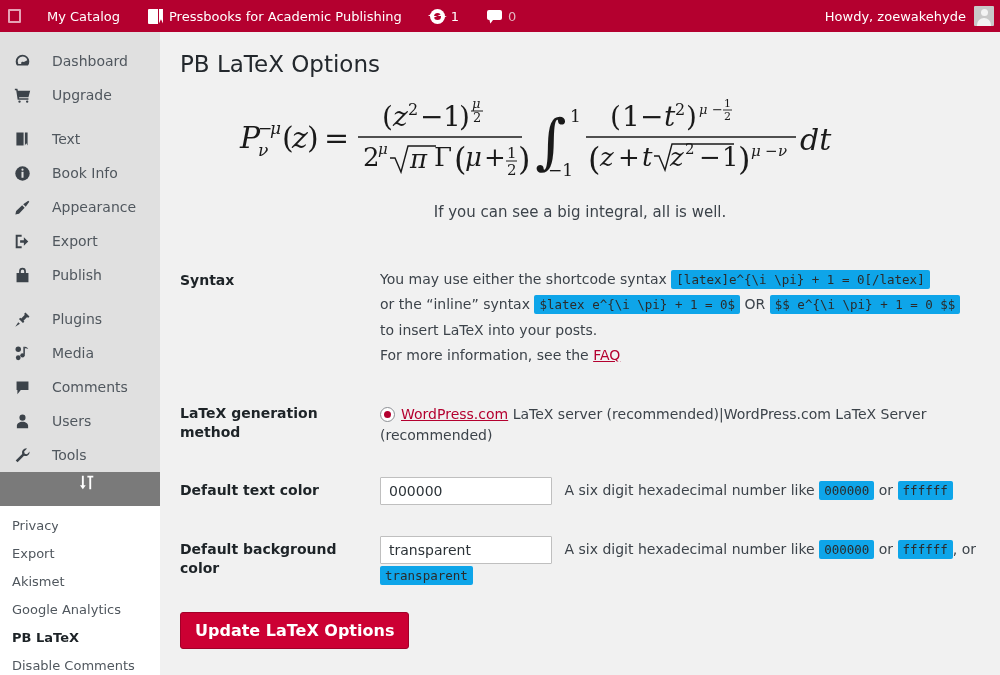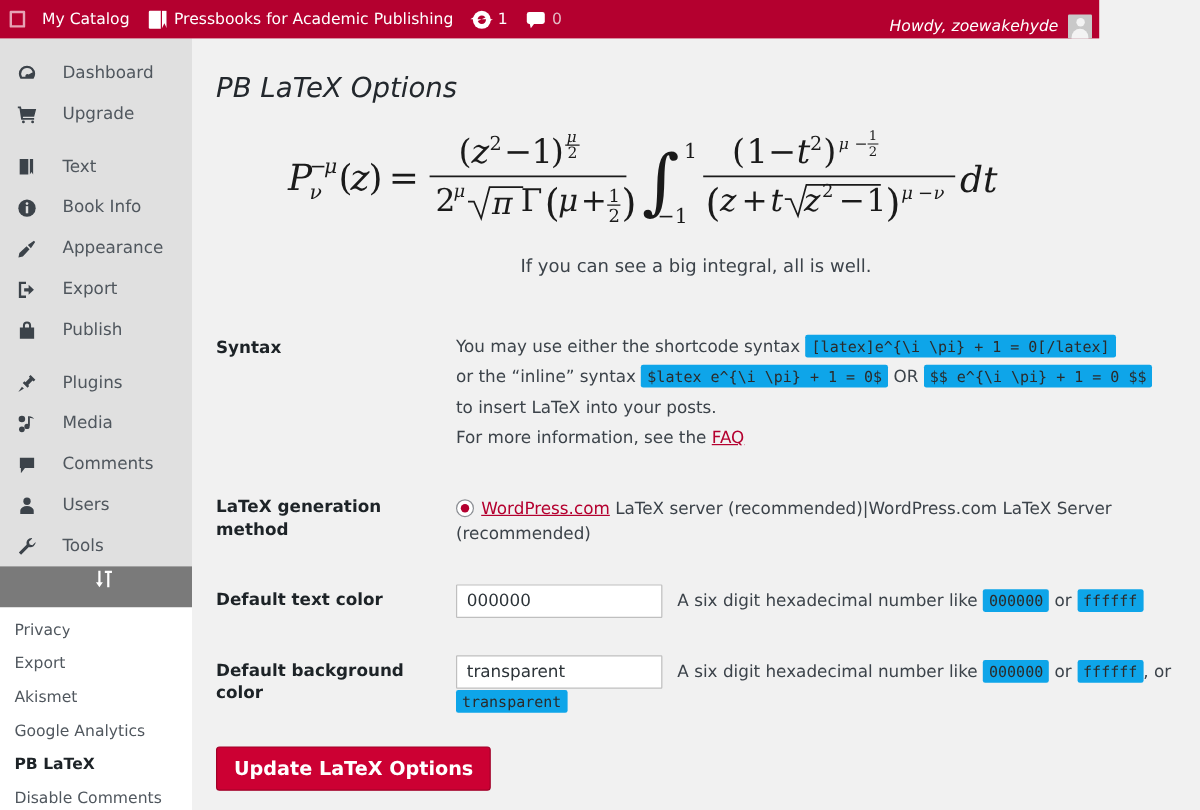--- a/index.html
+++ b/index.html
@@ -8,26 +8,27 @@
     width: 1000px; height: 675px;
     overflow: hidden;
     font-family: "DejaVu Sans", "Liberation Sans", sans-serif;
     background: #f1f1f1;
   }
   #app { position: relative; width: 1000px; height: 675px; }
 
   
   .adminbar {
     position: absolute; top: 0; left: 0;
-    width: 916px; height: 32px;
+    width: 1000px; height: 32px;
     background: #b4002f;
     color: #fff;
     font-size: 13px;
-    display: flex; align-items: flex-end;
+    display: flex; align-items: center;
     z-index: 50;
+    gap: 12px;
   }
   .ab-item {
     display: flex; align-items: center; height: 32px;
     padding: 0 8px; gap: 6px; white-space: nowrap;
     color: #fff;
   }
   .ab-logo { padding-left: 8px; padding-right: 6px; }
   .glyph-square {
     display: inline-block; width: 13px; height: 14px;
     border: 2px solid #e6a3b5; border-radius: 1px;
@@ -67,21 +68,21 @@
     content: ""; position: absolute; left: 0; top: 0;
     width: 15px; height: 10px; background: #fff; border-radius: 2px;
   }
   .glyph-comment::after {
     content: ""; position: absolute; left: 2px; top: 9px;
     width: 5px; height: 5px; background: #fff;
     clip-path: polygon(0 0, 100% 0, 25% 100%);
   }
   .ab-count { color: #e3b8c2; font-size: 13px; }
   .ab-num-white { color: #fff; font-size: 13px; }
-  .ab-right { margin-left: auto; display: flex; align-items: center; padding-right: 6px; font-style: italic; }
+  .ab-right { margin-left: auto; display: flex; align-items: center; padding-right: 6px; }
   .ab-howdy { font-size: 13px; color: #fff; padding-right: 8px; }
   .avatar {
     width: 20px; height: 20px; background: #c9c9c9;
     border-radius: 1px; position: relative; overflow: hidden;
   }
   .avatar::before {
     content: ""; position: absolute; left: 6.5px; top: 3px;
     width: 7px; height: 7px; border-radius: 50%; background: #f3f3f3;
   }
   .avatar::after {
@@ -128,21 +129,21 @@
 
   
   .content {
     position: absolute; top: 32px; left: 160px;
     width: 840px; height: 643px;
     background: #f1f1f1;
     overflow: hidden;
   }
   .page-title {
     font-size: 23px; font-weight: 400; color: #23282d;
-    margin: 28px 0 0 20px; line-height: 1.3; font-style: italic;
+    margin: 18px 0 0 20px; line-height: 1.3;
   }
 
   
   .formula-wrap {
     margin-top: 10px; text-align: center;
     color: #1a1a1a;
   }
   .formula-caption {
     text-align: center; font-size: 15px; color: #3c434a;
     margin-top: 14px;

